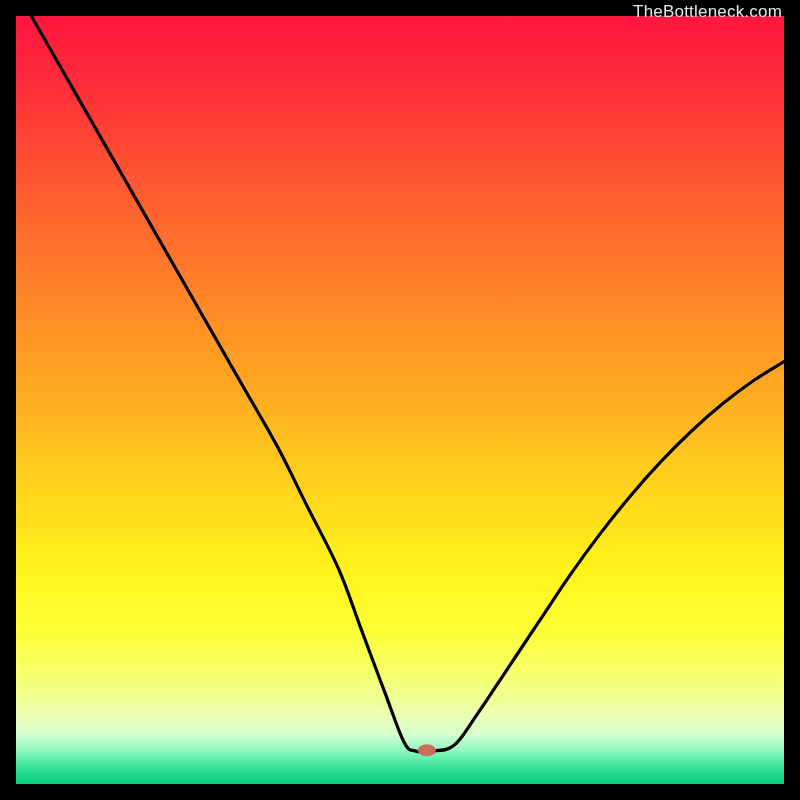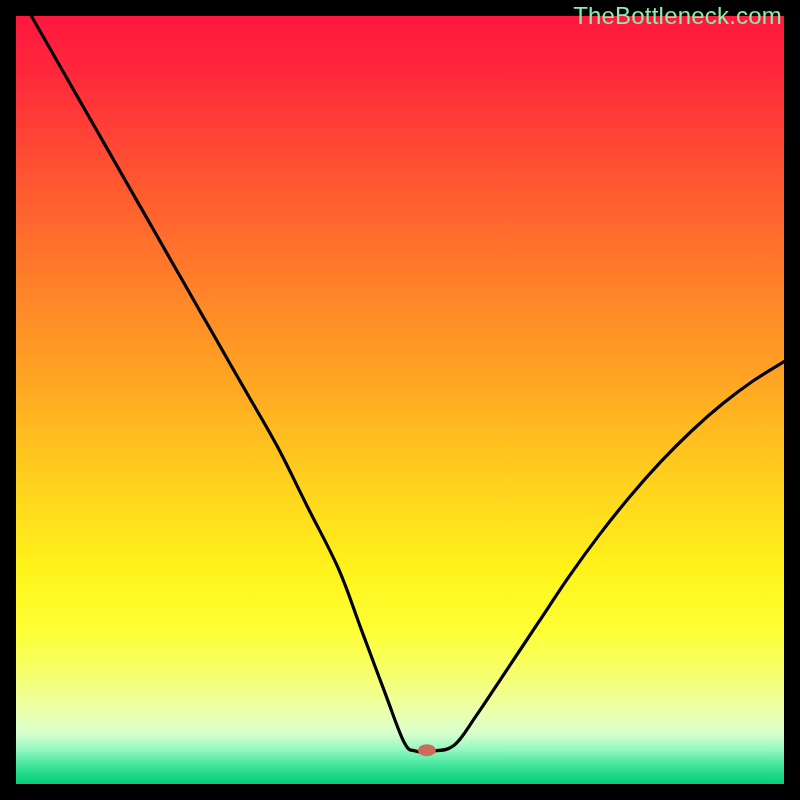--- a/index.html
+++ b/index.html
@@ -23,22 +23,22 @@
     position: absolute;
     left: 0;
     top: 0;
     width: 768px;
     height: 768px;
   }
   .watermark {
     position: absolute;
     top: 2px;
     right: 18px;
-    color: #86efac;
-    font-size: 24px;
+    color: #e5e5e5;
+    font-size: 17px;
     font-weight: 500;
     letter-spacing: 0.2px;
     user-select: none;
   }
 </style>
 </head>
 <body>
 
 <div class="frame">
   <svg class="plot" viewBox="0 0 768 768" preserveAspectRatio="none">

